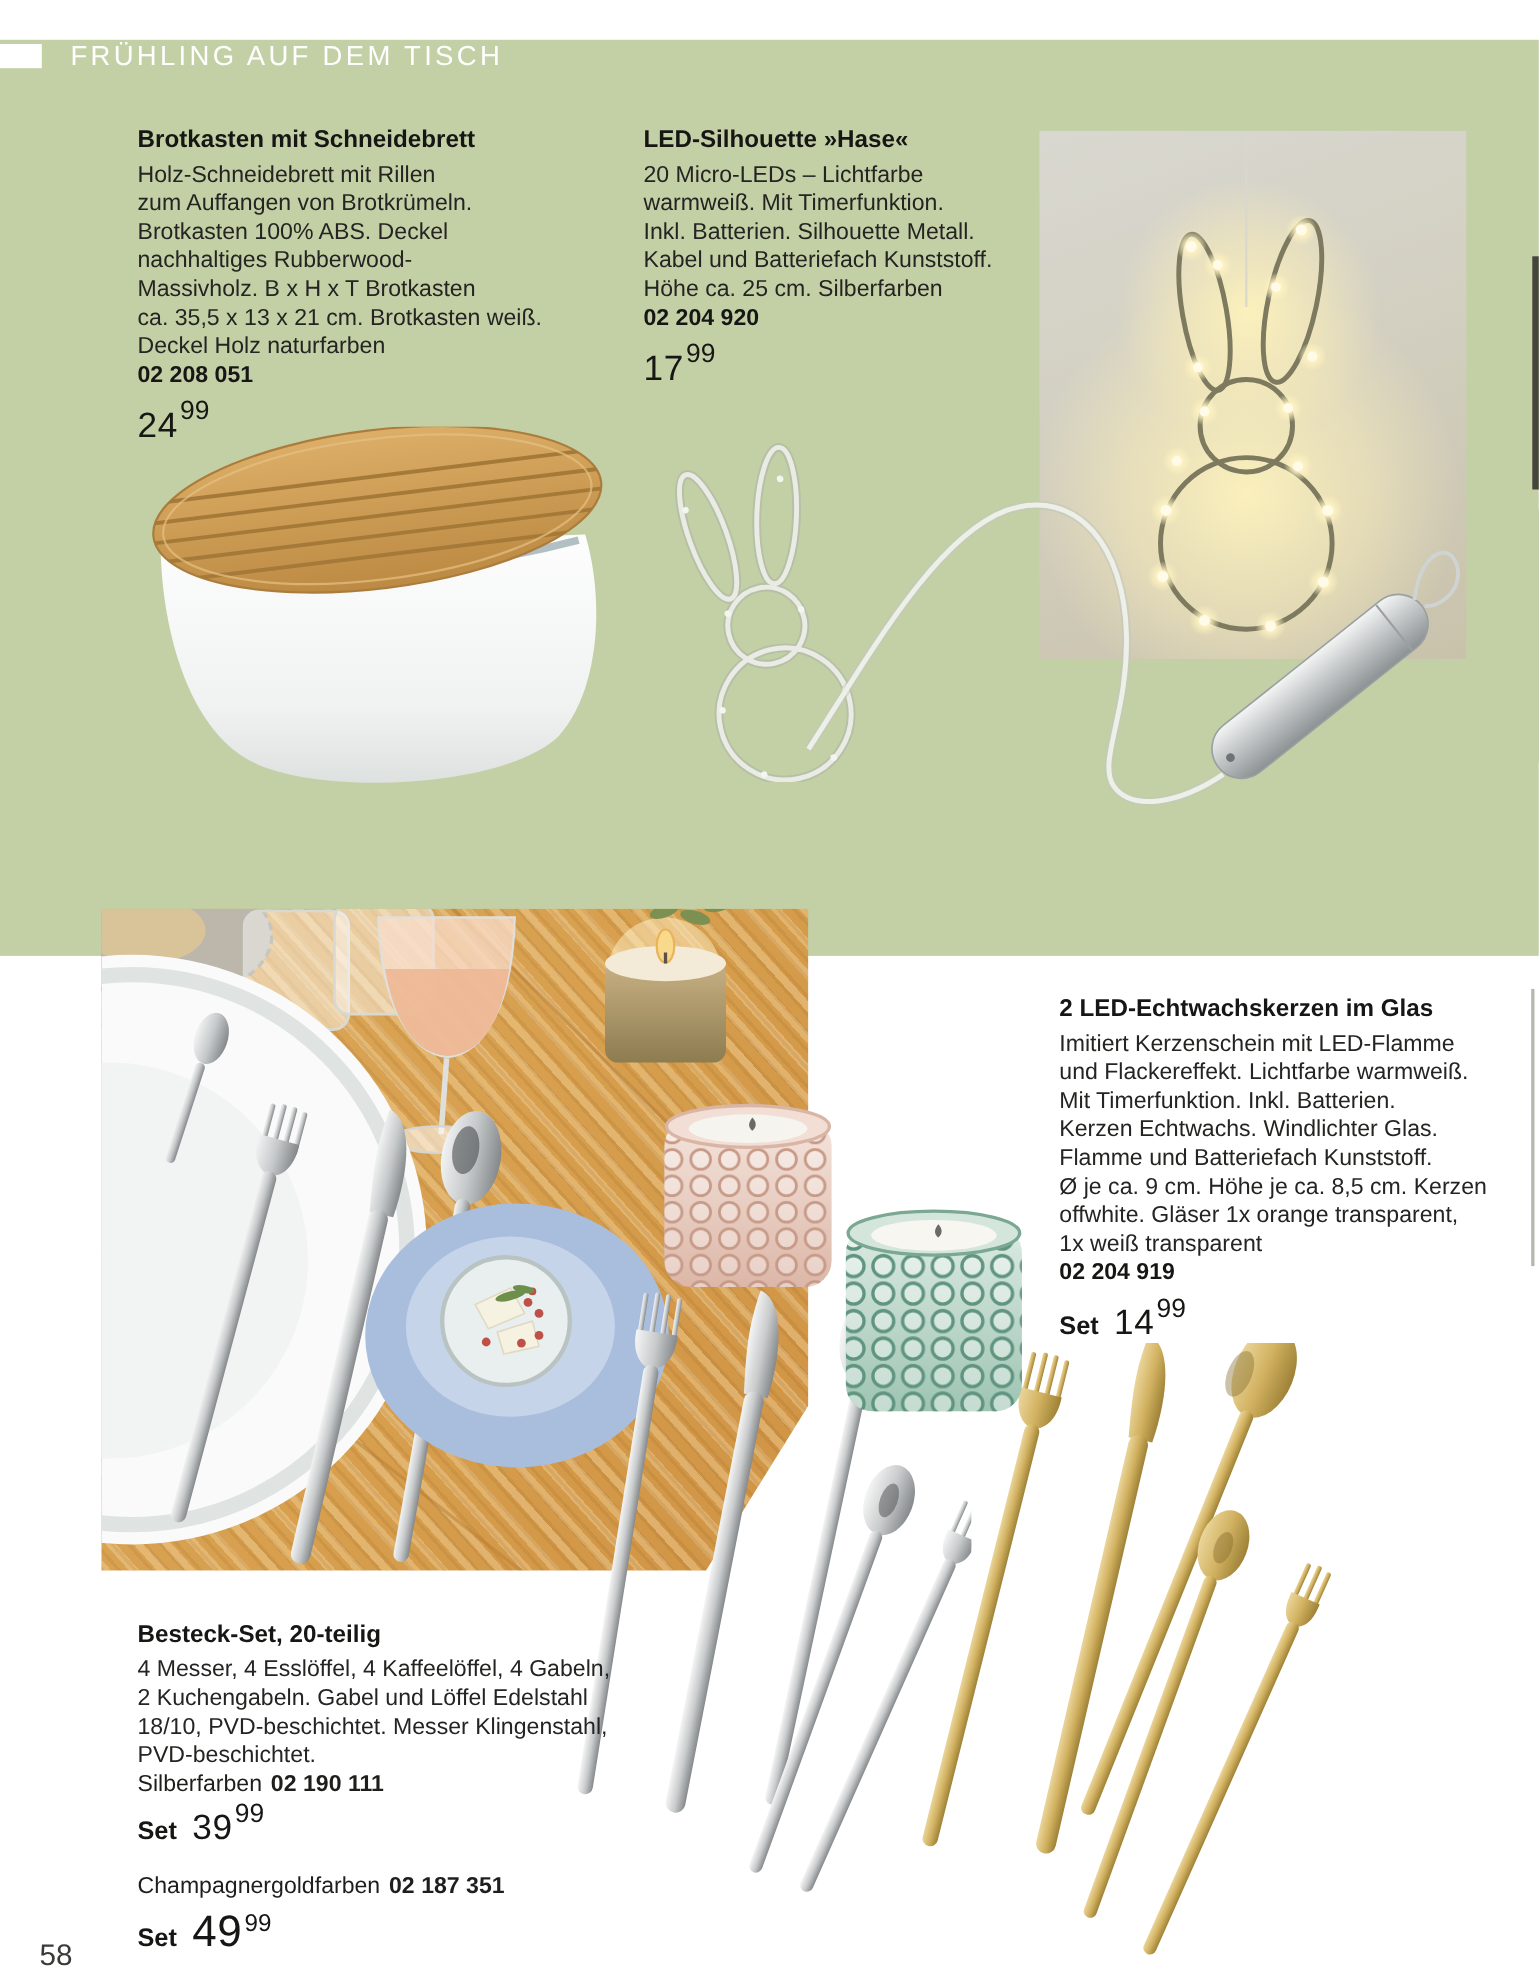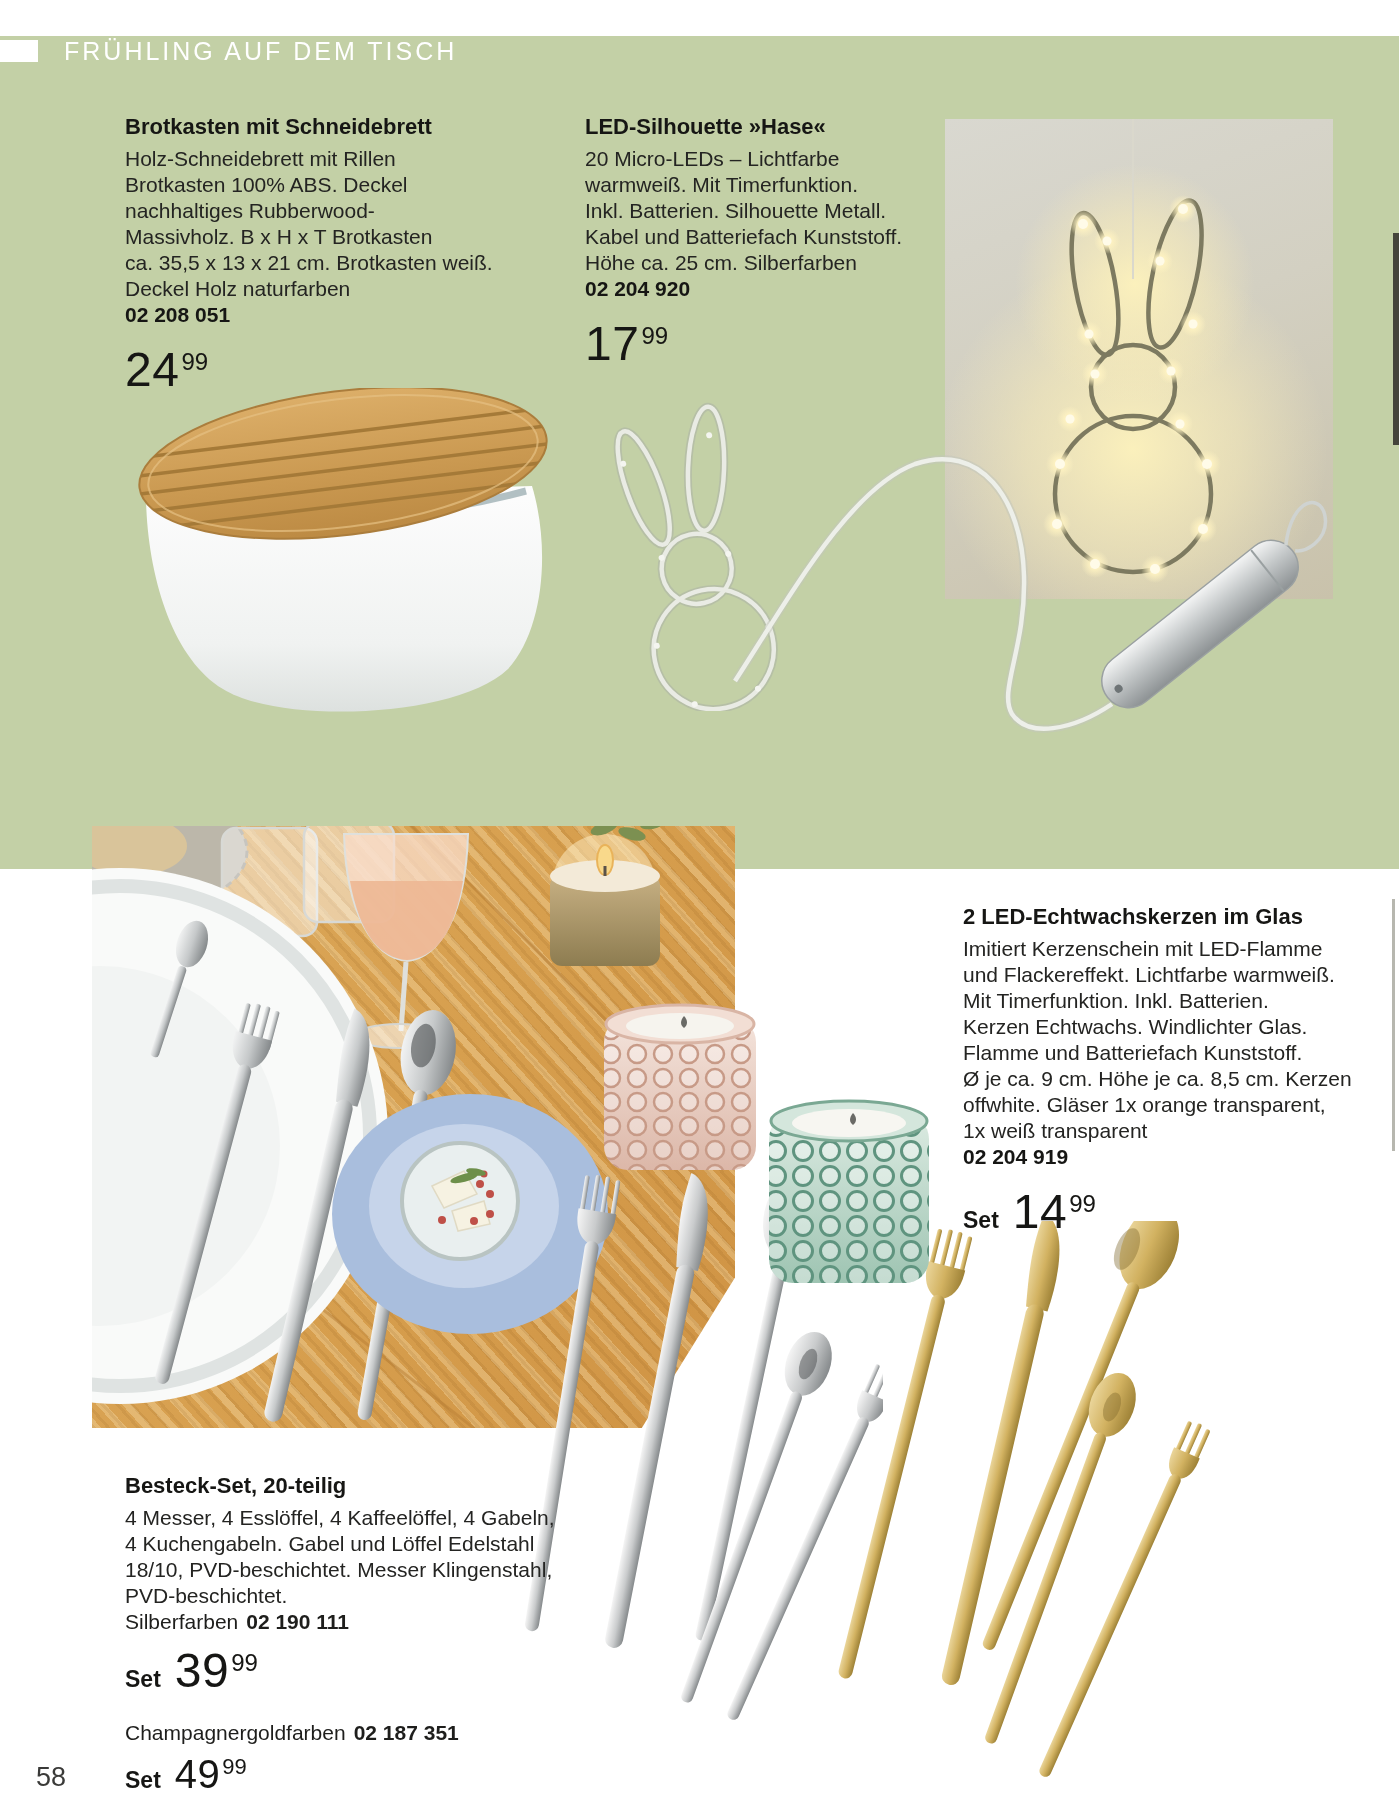--- a/index.html
+++ b/index.html
@@ -15,21 +15,21 @@
     position:absolute; left:64px; top:1px; font-size:25px; letter-spacing:3px;
     color:#ffffff; font-weight:400; white-space:nowrap;
   }
   .pcol{position:absolute; width:420px;}
   .ptitle{margin:0 0 6px 0; font-size:22px; font-weight:700; line-height:26px; color:#161614;}
   .desc-line{font-size:21px; line-height:26px; color:#242422; white-space:nowrap;}
   .partno{font-size:21px; line-height:26px; font-weight:700; color:#161614;}
   .price-row{display:flex; align-items:baseline; margin-top:14px; color:#161614;}
   .price-prefix{font-size:23px; font-weight:700;}
   .price-prefix:not(:empty){margin-right:14px;}
-  .price-amount{font-size:48px; font-weight:400; letter-spacing:0.5px;}
+  .price-amount{font-size:32px; font-weight:400; letter-spacing:0.5px;}
   .price-sup{font-size:24px; position:relative; top:-16px; margin-left:2px;text-align:center;}
   .variant-row{font-size:21px; line-height:26px; white-space:nowrap;}
   .variant-row .vlabel{font-weight:400;}
   .variant-row .vnum{font-weight:700; margin-left:8px;}
   .abs{position:absolute;}
   .photo-wall{
     position:absolute; left:945px; top:83px; width:388px; height:480px; overflow:hidden;
     background:linear-gradient(160deg,#d9d8d0 0%,#d3d0c2 45%,#c9c2ab 100%);
   }
   .table-photo{
@@ -392,20 +392,21 @@
     <g fill="#7d662a" opacity="0.4">
       <ellipse cx="327" cy="28" rx="11" ry="22" transform="rotate(22 327 28)"></ellipse>
       <ellipse cx="312" cy="186" rx="8" ry="15" transform="rotate(20 312 186)"></ellipse>
     </g>
   </svg>
 
   <section class="pcol" style="left:125px; top:78px; z-index:3;">
     <h3 class="ptitle">Brotkasten mit Schneidebrett</h3>
     <div>
         <div class="desc-line">Holz-Schneidebrett mit Rillen</div>
+        <div class="desc-line">zum Auffangen von Brotkrümeln.</div>
         <div class="desc-line">Brotkasten 100% ABS. Deckel</div>
         <div class="desc-line">nachhaltiges Rubberwood-</div>
         <div class="desc-line">Massivholz. B x H x T Brotkasten</div>
         <div class="desc-line">ca. 35,5 x 13 x 21 cm. Brotkasten weiß.</div>
         <div class="desc-line">Deckel Holz naturfarben</div>
       </div>
     <div class="partno">02 208 051</div>
     <div class="price-row">
       <span class="price-prefix"></span>
       <span class="price-amount">24</span>
@@ -447,21 +448,21 @@
       <span class="price-prefix">Set</span>
       <span class="price-amount">14</span>
       <span class="price-sup">99</span>
     </div>
   </section>
 
   <section class="pcol" style="left:125px; top:1437px; z-index:3; width:470px;">
     <h3 class="ptitle">Besteck-Set, 20-teilig</h3>
     <div>
         <div class="desc-line">4 Messer, 4 Esslöffel, 4 Kaffeelöffel, 4 Gabeln,</div>
-        <div class="desc-line">4 Kuchengabeln. Gabel und Löffel Edelstahl</div>
+        <div class="desc-line">2 Kuchengabeln. Gabel und Löffel Edelstahl</div>
         <div class="desc-line">18/10, PVD-beschichtet. Messer Klingenstahl,</div>
         <div class="desc-line">PVD-beschichtet.</div>
       </div>
     <div class="variant-row">
       <span class="vlabel">Silberfarben</span><span class="vnum">02 190 111</span>
     </div>
     <div class="price-row" style="margin-top:8px;">
       <span class="price-prefix">Set</span>
       <span class="price-amount">39</span>
       <span class="price-sup">99</span>

